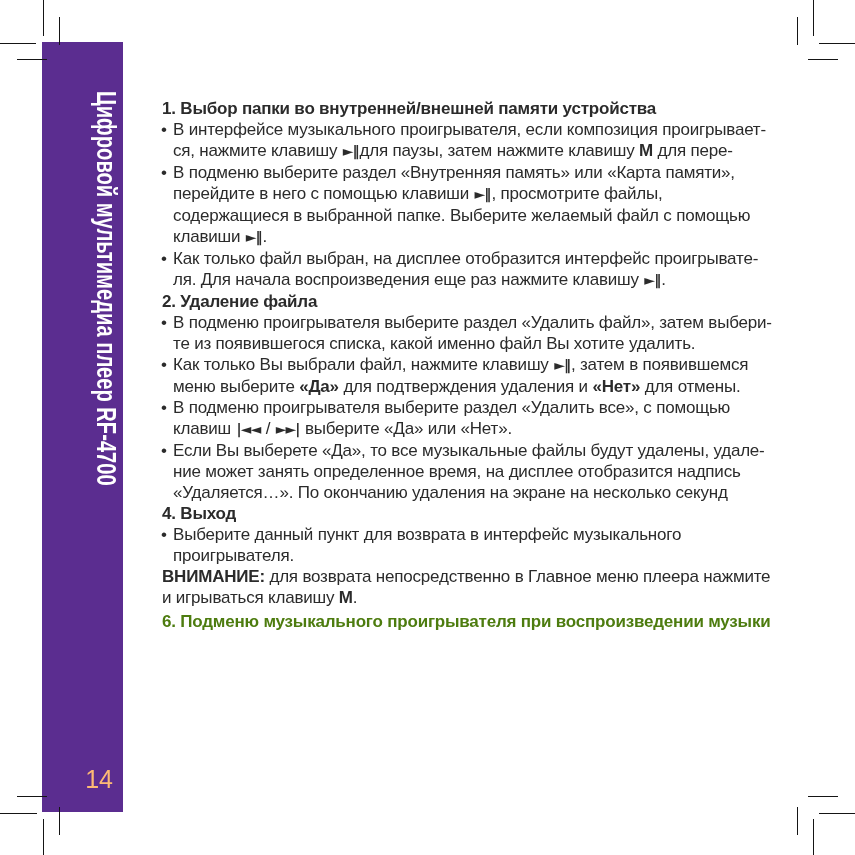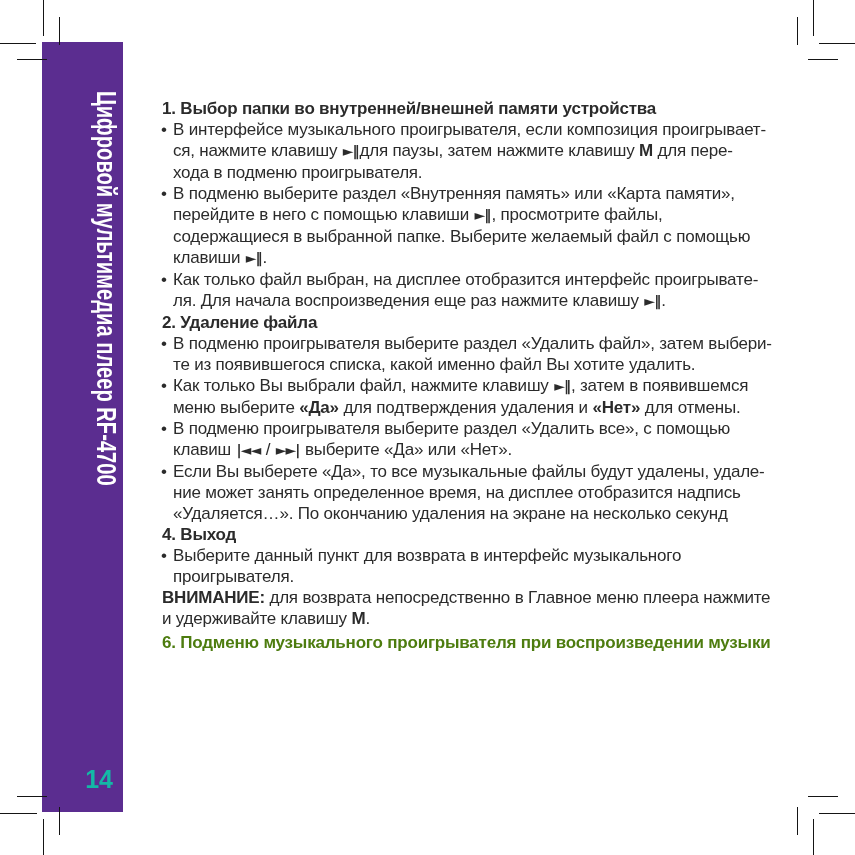--- a/index.html
+++ b/index.html
@@ -20,21 +20,21 @@
   .sidebar-title{
     position:absolute;left:122px;top:91px;
     white-space:nowrap;
     color:#ffffff;font-weight:bold;font-size:28px;line-height:31px;
     transform-origin:0 0;
     transform:rotate(90deg) scaleX(0.72);
     letter-spacing:0px;
   }
   .page-number{
     position:absolute;right:10px;bottom:20px;
-    color:#14b8a6;font-weight:bold;font-size:25px;line-height:25px;
+    color:#fdba74;font-weight:normal;font-size:25px;line-height:25px;
   }
   
   .content{
     position:absolute;left:162px;top:98px;width:592px;
     color:#2b2b2b;
   }
   .line{
     font-size:17px;line-height:21px;letter-spacing:-0.2px;
     white-space:nowrap;position:relative;
   }
@@ -60,21 +60,20 @@
   </div>
   <div class="sidebar-title">Цифровой мультимедиа плеер RF-4700</div>
 
   <div class="content" style="color: rgb(43, 43, 43);">
       <div class="block heading">
         <div class="line"><span>1. Выбор папки во внутренней/внешней памяти устройства</span></div>
       </div>
       <div class="block bullet">
         <div class="line"><span class="marker">•</span><span>В интерфейсе музыкального проигрывателя, если композиция проигрывает-</span></div>
         <div class="line"><span>ся, нажмите клавишу </span><span class="sym">►‖</span><span>для паузы, затем нажмите клавишу </span><span class="b">М</span><span> для пере-</span></div>
-        <div class="line"><span>хода в подменю проигрывателя.</span></div>
       </div>
       <div class="block bullet">
         <div class="line"><span class="marker">•</span><span>В подменю выберите раздел «Внутренняя память» или «Карта памяти»,</span></div>
         <div class="line"><span>перейдите в него с помощью клавиши </span><span class="sym">►‖</span><span>, просмотрите файлы,</span></div>
         <div class="line"><span>содержащиеся в выбранной папке. Выберите желаемый файл с помощью</span></div>
         <div class="line"><span>клавиши </span><span class="sym">►‖</span><span>.</span></div>
       </div>
       <div class="block bullet">
         <div class="line"><span class="marker">•</span><span>Как только файл выбран, на дисплее отобразится интерфейс проигрывате-</span></div>
         <div class="line"><span>ля. Для начала воспроизведения еще раз нажмите клавишу </span><span class="sym">►‖</span><span>.</span></div>
@@ -101,21 +100,21 @@
       </div>
       <div class="block heading">
         <div class="line"><span>4. Выход</span></div>
       </div>
       <div class="block bullet">
         <div class="line"><span class="marker">•</span><span>Выберите данный пункт для возврата в интерфейс музыкального</span></div>
         <div class="line"><span>проигрывателя.</span></div>
       </div>
       <div class="block note">
         <div class="line"><span class="b">ВНИМАНИЕ:</span><span> для возврата непосредственно в Главное меню плеера нажмите</span></div>
-        <div class="line"><span>и удерживайте клавишу </span><span class="b">М</span><span>.</span></div>
+        <div class="line"><span>и игрываться клавишу </span><span class="b">М</span><span>.</span></div>
       </div>
       <div class="block purple-heading">
         <div class="line" style="color: #4d7c0f;"><span>6. Подменю музыкального проигрывателя при воспроизведении музыки</span></div>
       </div>
     </div>
 
 <div class="crop" style="left: 43px; top: 0px; width: 1px; height: 36px;"></div>
     <div class="crop" style="left: 59px; top: 17px; width: 1px; height: 28px;"></div>
     <div class="crop" style="left: 0px; top: 43px; width: 36px; height: 1px;"></div>
     <div class="crop" style="left: 17px; top: 59px; width: 30px; height: 1px;"></div>

